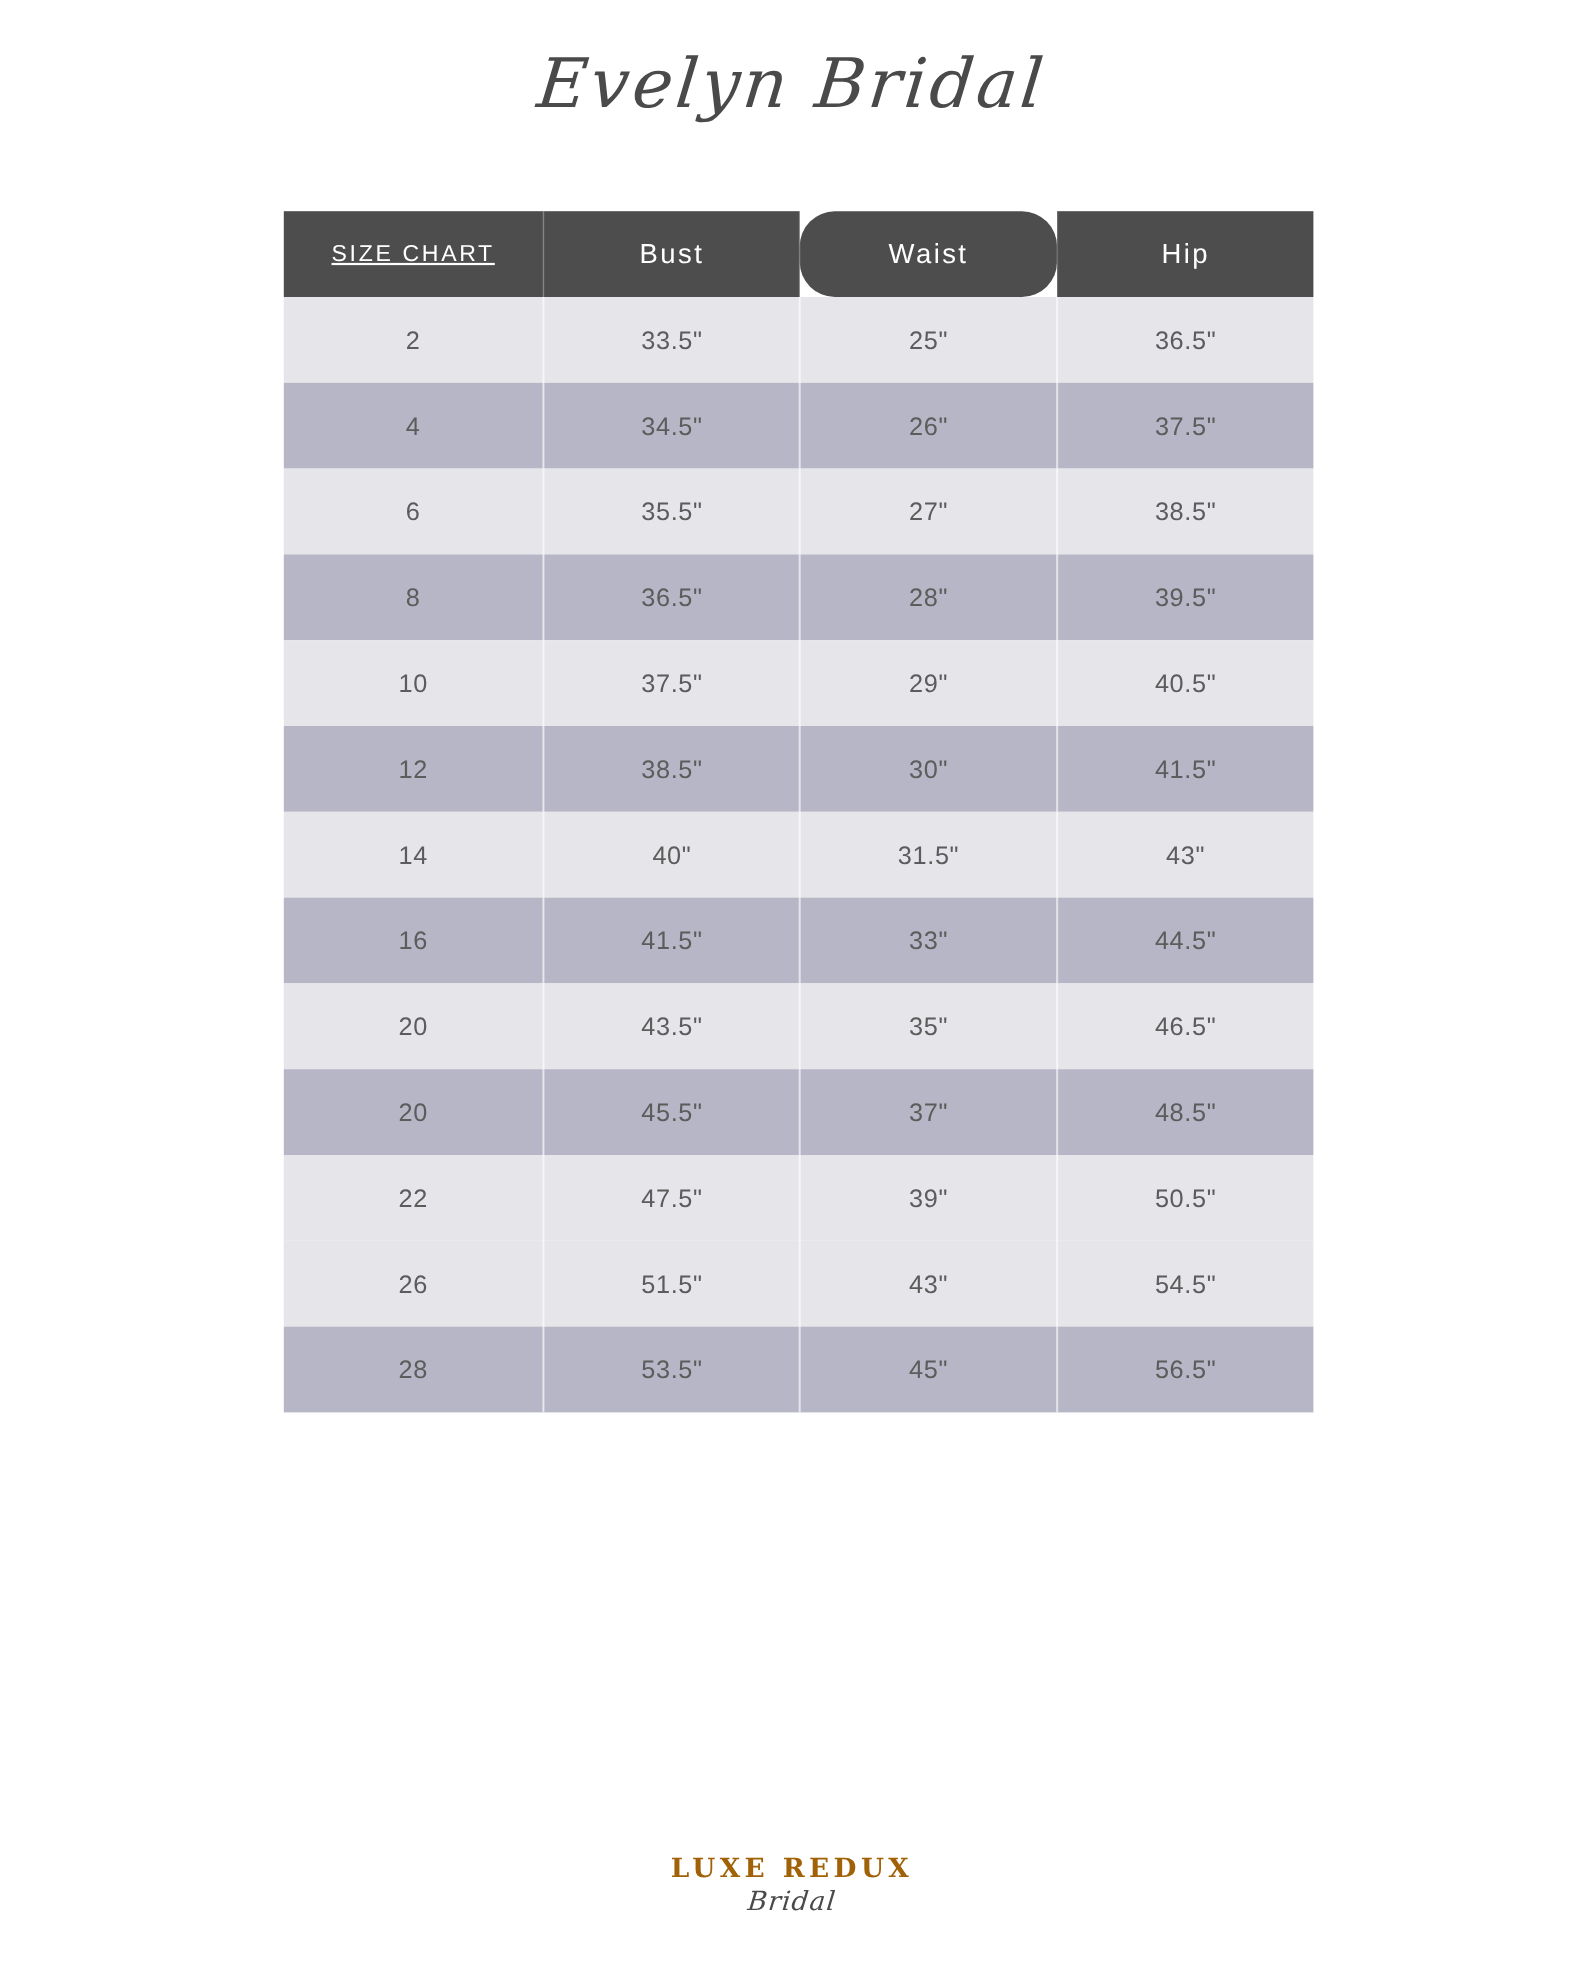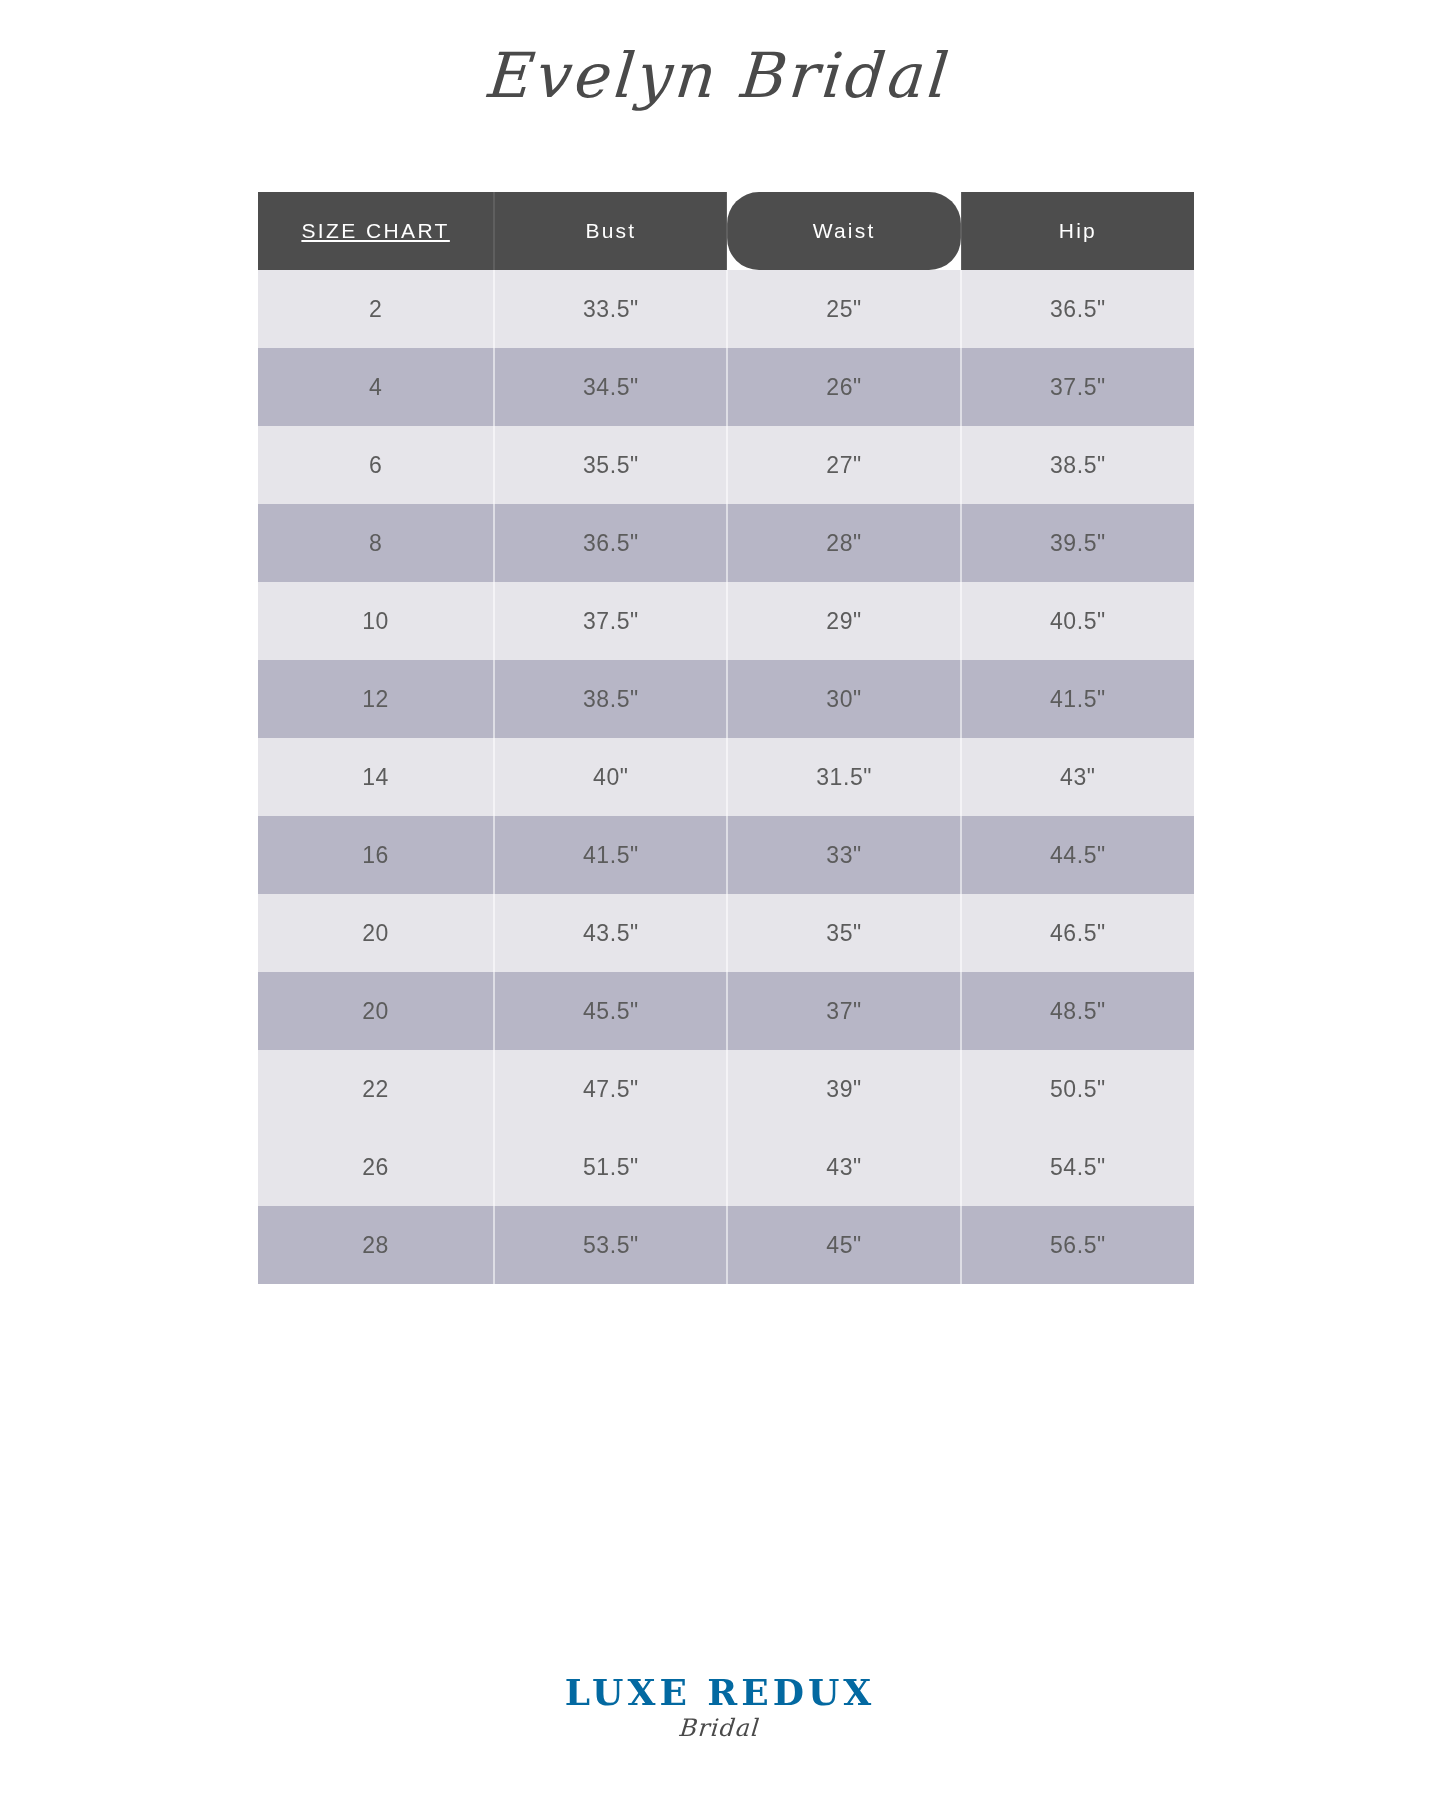--- a/index.html
+++ b/index.html
@@ -66,21 +66,21 @@
     letter-spacing: 2.2px;
   }
   thead th.col-size {
     width: 236px;
     font-size: 21px;
     letter-spacing: 2.4px;
     text-decoration: underline;
   }
   thead th.col-m {
     width: 233px;
-    font-size: 21px;
+    font-size: 25px;
     letter-spacing: 2.2px;
   }
   tbody td {
     height: 78px;
     font-size: 23px;
     color: #5c5c5c;
     font-weight: 400;
     letter-spacing: 0.6px;
   }
   tbody tr.row-light td { background: #e6e5ea; }
@@ -98,23 +98,23 @@
   
   .footer-logo {
     position: absolute;
     left: 0;
     bottom: 58px;
     width: 100%;
     text-align: center;
   }
   .footer-main {
     font-family: "DejaVu Serif", serif;
-    font-size: 36px;
+    font-size: 24px;
     letter-spacing: 4px;
-    color: #0369a1;
+    color: #a16207;
     font-weight: 700;
     line-height: 1;
   }
   .footer-sub {
     font-family: "DejaVu Serif", serif;
     font-style: italic;
     font-size: 24px;
     color: #4a4a4a;
     letter-spacing: 1px;
     margin-top: 4px;

